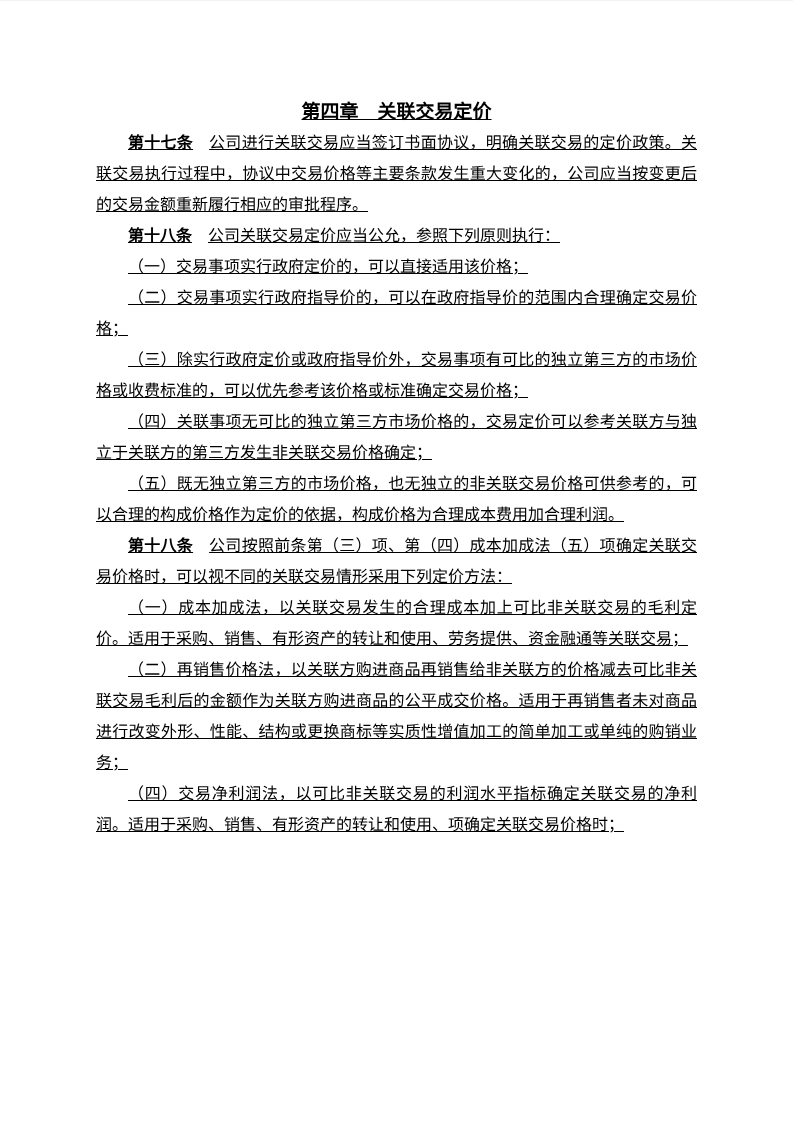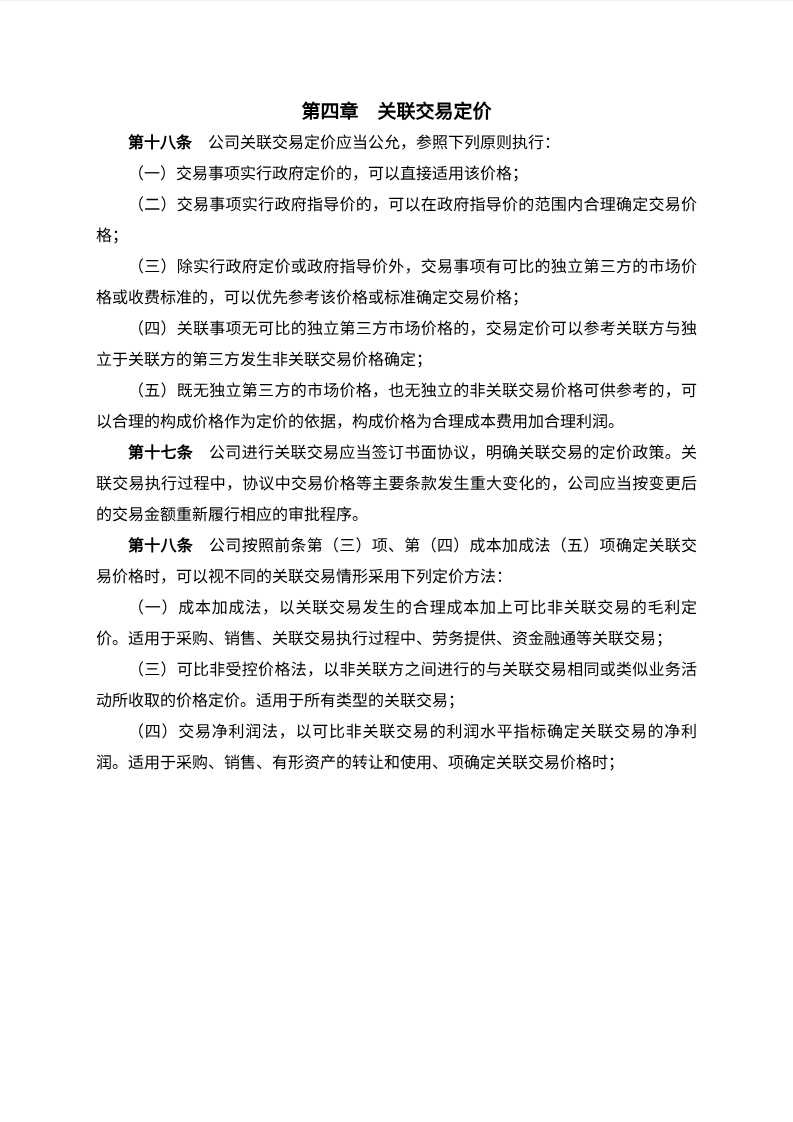--- a/index.html
+++ b/index.html
@@ -15,20 +15,21 @@
     border-top: 1px solid #f2f2f2;
     box-sizing: border-box;
     overflow: hidden;
   }
   .page {
     padding: 95px 96px 0 96px;
     box-sizing: border-box;
     width: 793px;
     height: 1122px;
     overflow: hidden;
+    text-decoration: underline;
   }
   .title {
     margin: 0;
     font-size: 19px;
     font-weight: bold;
     line-height: 31px;
     text-align: center;
   }
   .para {
     margin: 0;
@@ -44,32 +45,32 @@
   }
 </style>
 </head>
 <body>
 
 <main class="page">
 
   <h1 class="title">第四章　关联交易定价</h1>
 
   <section>
+    <p class="para"><b class="article-number">第十七条</b><span>公司进行关联交易应当签订书面协议，明确关联交易的定价政策。关联交易执行过程中，协议中交易价格等主要条款发生重大变化的，公司应当按变更后的交易金额重新履行相应的审批程序。</span></p>
+  </section>
+
+  <section>
     <p class="para"><b class="article-number">第十八条</b><span>公司关联交易定价应当公允，参照下列原则执行：</span></p>
     <p class="para">（一）交易事项实行政府定价的，可以直接适用该价格；</p>
     <p class="para">（二）交易事项实行政府指导价的，可以在政府指导价的范围内合理确定交易价格；</p>
     <p class="para">（三）除实行政府定价或政府指导价外，交易事项有可比的独立第三方的市场价格或收费标准的，可以优先参考该价格或标准确定交易价格；</p>
     <p class="para">（四）关联事项无可比的独立第三方市场价格的，交易定价可以参考关联方与独立于关联方的第三方发生非关联交易价格确定；</p>
     <p class="para">（五）既无独立第三方的市场价格，也无独立的非关联交易价格可供参考的，可以合理的构成价格作为定价的依据，构成价格为合理成本费用加合理利润。</p>
   </section>
 
   <section>
-    <p class="para"><b class="article-number">第十七条</b><span>公司进行关联交易应当签订书面协议，明确关联交易的定价政策。关联交易执行过程中，协议中交易价格等主要条款发生重大变化的，公司应当按变更后的交易金额重新履行相应的审批程序。</span></p>
-  </section>
-
-  <section>
     <p class="para"><b class="article-number">第十八条</b><span>公司按照前条第（三）项、第（四）成本加成法（五）项确定关联交易价格时，可以视不同的关联交易情形采用下列定价方法：</span></p>
-    <p class="para">（一）成本加成法，以关联交易发生的合理成本加上可比非关联交易的毛利定价。适用于采购、销售、关联交易执行过程中、劳务提供、资金融通等关联交易；</p>
-    <p class="para">（三）可比非受控价格法，以非关联方之间进行的与关联交易相同或类似业务活动所收取的价格定价。适用于所有类型的关联交易；</p>
+    <p class="para">（一）成本加成法，以关联交易发生的合理成本加上可比非关联交易的毛利定价。适用于采购、销售、有形资产的转让和使用、劳务提供、资金融通等关联交易；</p>
+    <p class="para">（二）再销售价格法，以关联方购进商品再销售给非关联方的价格减去可比非关联交易毛利后的金额作为关联方购进商品的公平成交价格。适用于再销售者未对商品进行改变外形、性能、结构或更换商标等实质性增值加工的简单加工或单纯的购销业务；</p>
     <p class="para">（四）交易净利润法，以可比非关联交易的利润水平指标确定关联交易的净利润。适用于采购、销售、有形资产的转让和使用、项确定关联交易价格时；</p>
   </section>
 
 </main>
 
 </body></html>

